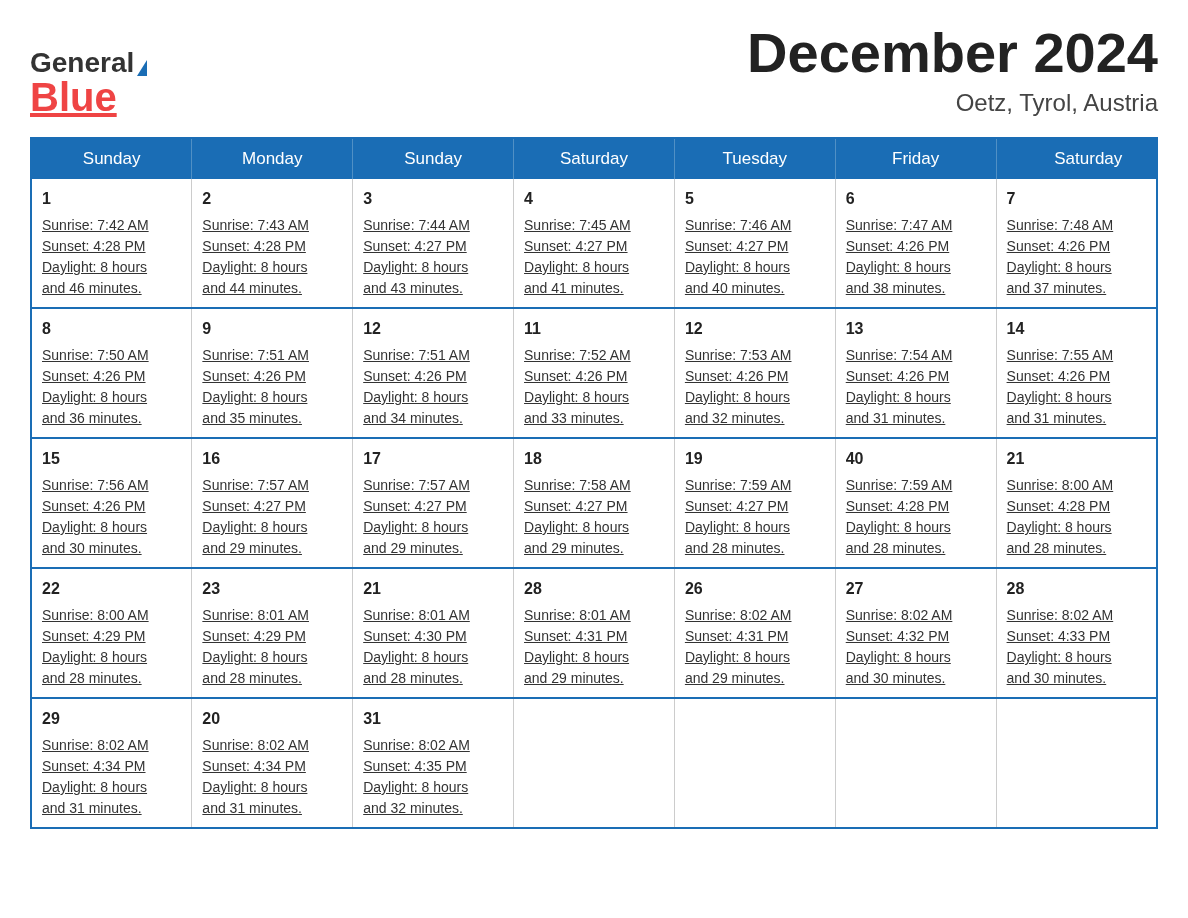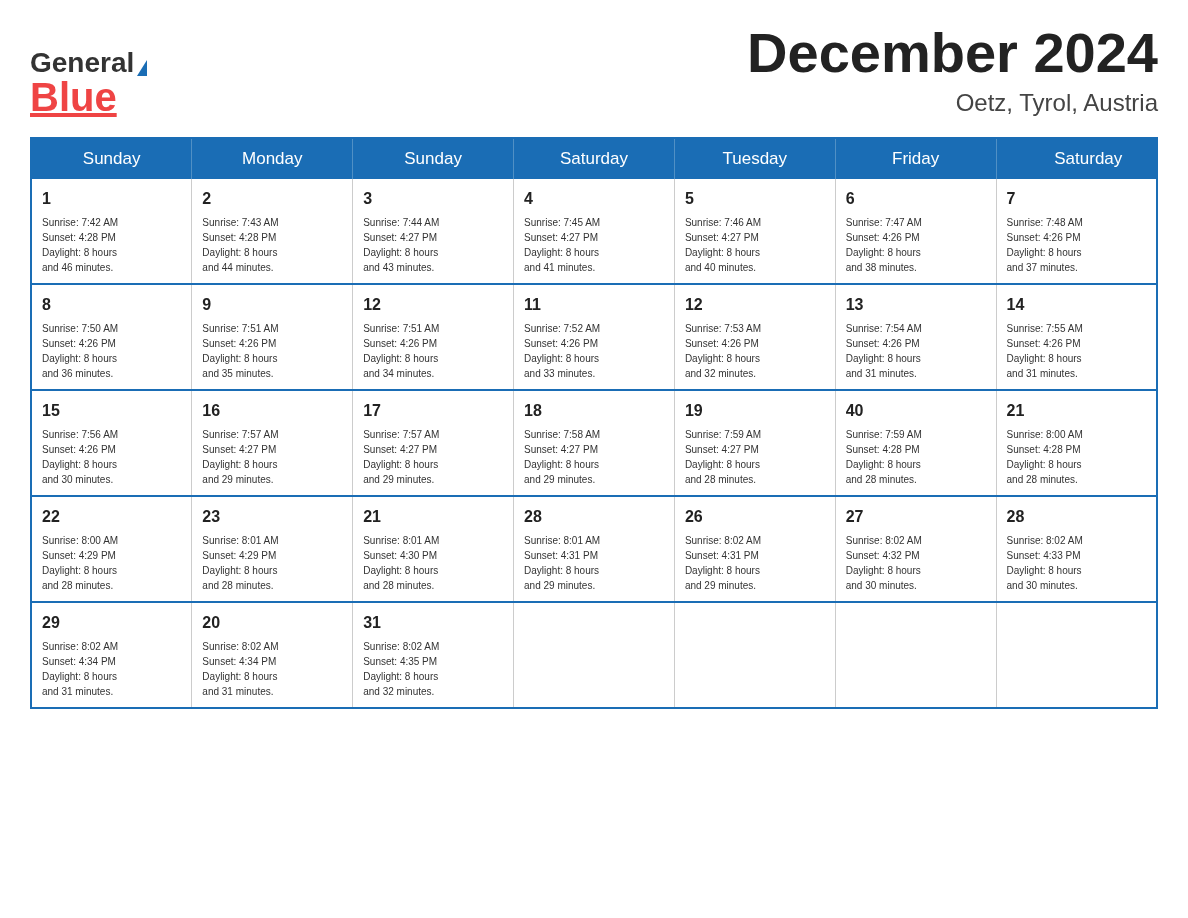--- a/index.html
+++ b/index.html
@@ -90,22 +90,23 @@
     .calendar-table tr:last-child td {
       border-bottom: none;
     }
     .day-number {
       font-size: 16px;
       font-weight: bold;
       margin-bottom: 4px;
       color: #222;
     }
     .day-info {
-      font-size: 10px;
+      font-size: 14px;
       color: #333;
+      text-decoration: underline;
     }
     .empty-cell {
       background: #fff;
     }
   </style>
 </head>
 <body>
 
 <div class="header-area">
   <div class="logo">

